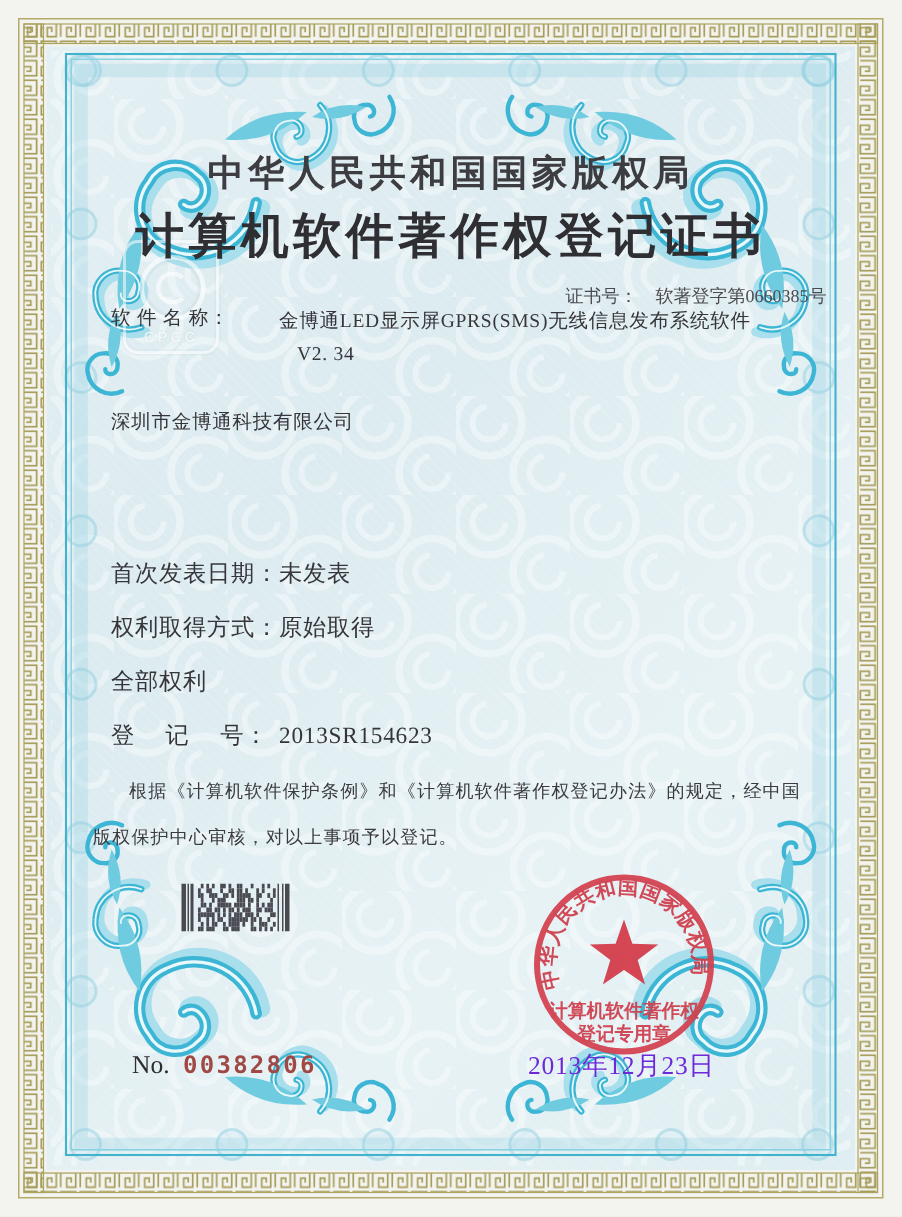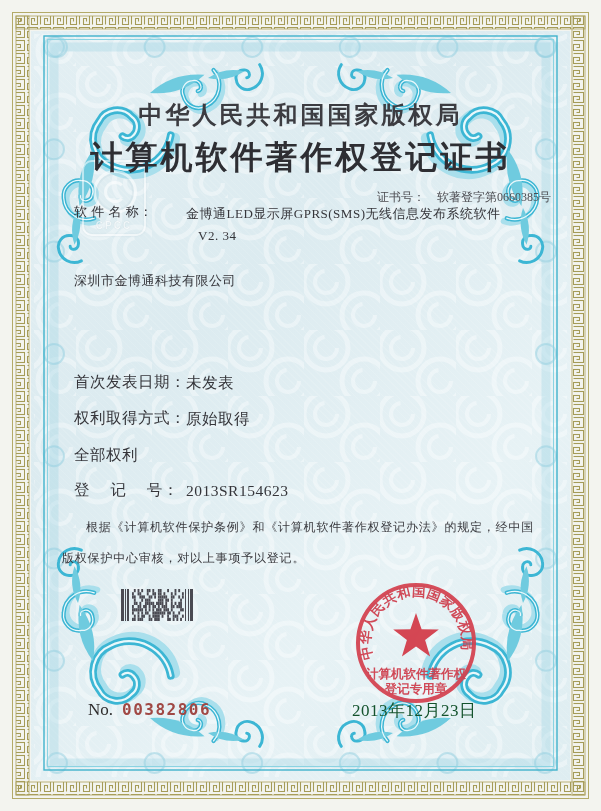--- a/index.html
+++ b/index.html
@@ -38,21 +38,21 @@
   .bigrow .flabel,.bigrow .fvalue{font-size:13px;}
 
   .statement{position:absolute;left:62px;top:512px;width:478px;z-index:3;
     font-size:12px;line-height:31px;letter-spacing:.8px;color:#3a3a3f;text-indent:2em;}
 
   .serial{position:absolute;left:88px;top:700px;z-index:4;font-size:17px;}
   .serial .no{color:#2f2d2d;margin-right:9px;}
   .serial .num{color:#a04844;font-family:"DejaVu Sans Mono","Liberation Mono",monospace;
     font-size:16px;font-weight:600;letter-spacing:1.5px;}
 
-  .seal-date{position:absolute;left:352px;top:699px;z-index:4;font-size:17px;color:#14532d;letter-spacing:.5px;}
+  .seal-date{position:absolute;left:352px;top:699px;z-index:4;font-size:17px;color:#6d28d9;letter-spacing:.5px;}
   .seal-wrap{position:absolute;left:349px;top:578px;width:134px;height:134px;z-index:5;opacity:.93;}
 </style>
 </head>
 <body>
 
 <div class="page">
 
   <div class="inner-bg"></div>
 
   <svg class="layer z1" width="601" height="811" viewBox="0 0 601 811">

